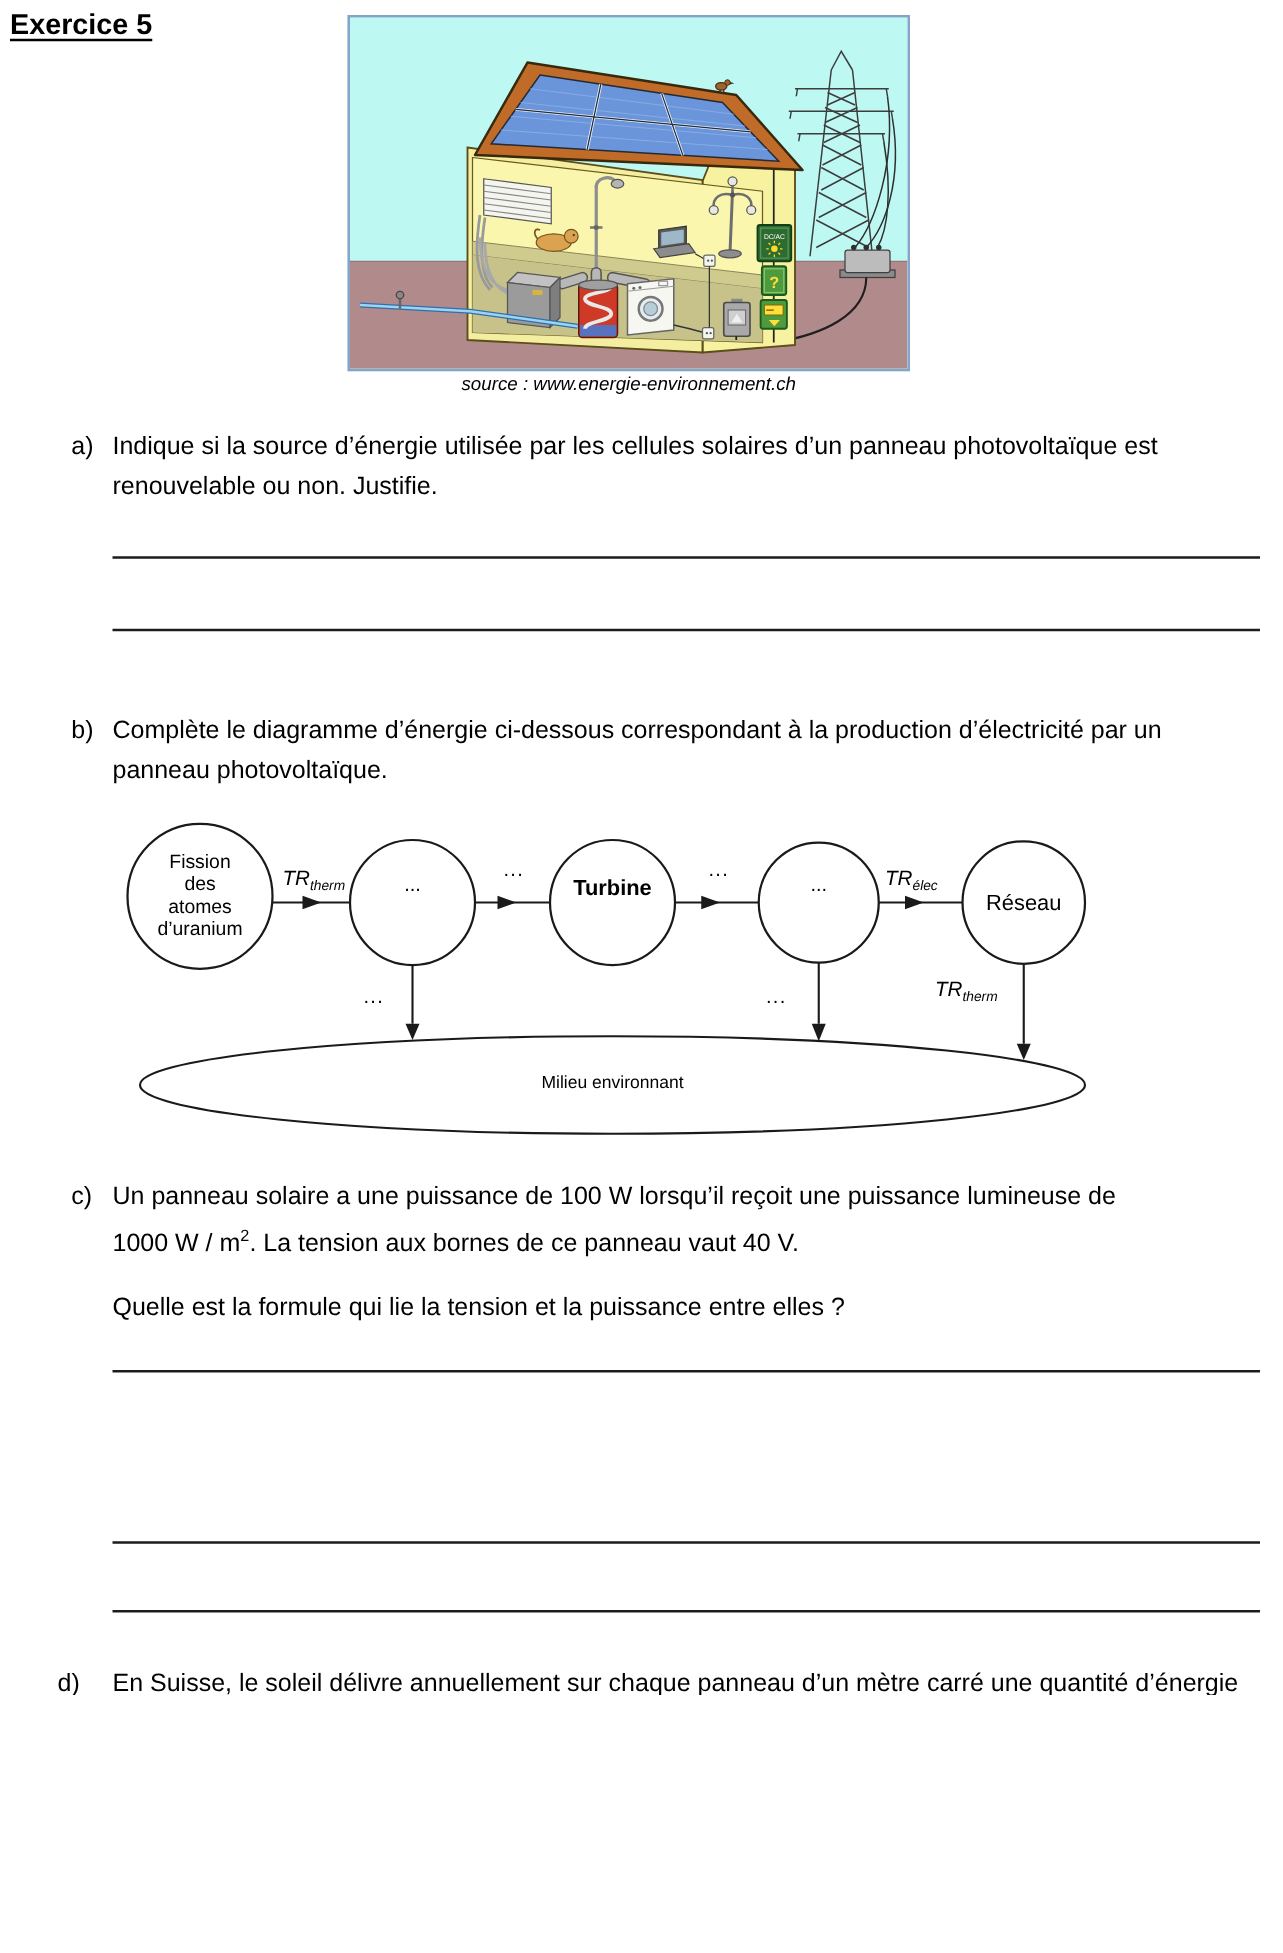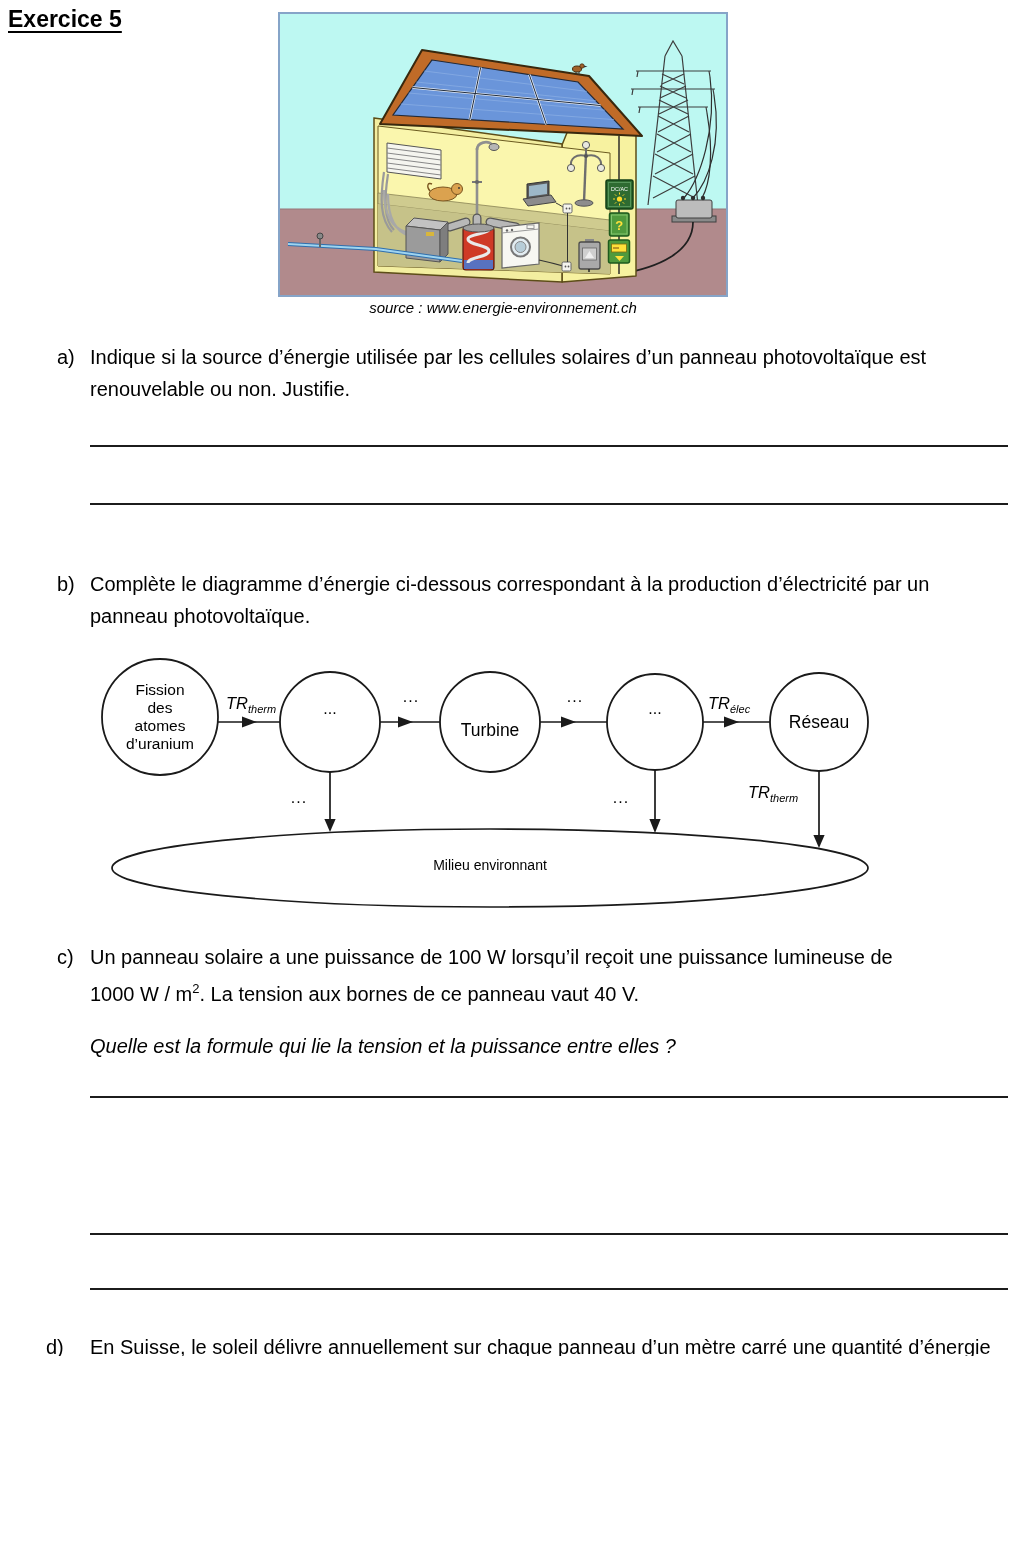--- a/index.html
+++ b/index.html
@@ -236,39 +236,39 @@
       <g fill="#ffffff" stroke="#1a1a1a" stroke-width="1.8">
         <circle cx="160" cy="62" r="58"></circle>
         <circle cx="330" cy="67" r="50"></circle>
         <circle cx="490" cy="67" r="50"></circle>
         <circle cx="655" cy="67" r="48"></circle>
         <circle cx="819" cy="67" r="49"></circle>
       </g>
     </svg>
     <div class="node-label" style="left:123px;top:26px;width:74px;">Fission des atomes d’uranium</div>
     <div class="node-label" style="left:310px;top:45px;width:40px;font-size:16px;">...</div>
-    <div class="node-label node-big" style="left:438px;top:64px;width:104px;">Turbine</div>
+    <div class="node-label node-big" style="left:438px;top:44px;width:104px;font-weight:bold;">Turbine</div>
     <div class="node-label" style="left:635px;top:45px;width:40px;font-size:16px;">...</div>
     <div class="node-label node-big" style="left:767px;top:56px;width:104px;">Réseau</div>
 
     <div class="tr-label" style="left:226px;top:38px;"><span>TR</span><span class="sub">therm</span></div>
     <div class="dots" style="left:396px;top:32px;width:30px;">...</div>
     <div class="dots" style="left:560px;top:32px;width:30px;">...</div>
     <div class="tr-label" style="left:708px;top:38px;"><span>TR</span><span class="sub">élec</span></div>
     <div class="dots" style="left:284px;top:133px;width:30px;">...</div>
     <div class="dots" style="left:606px;top:133px;width:30px;">...</div>
     <div class="tr-label" style="left:748px;top:127px;"><span>TR</span><span class="sub">therm</span></div>
     <div class="env-label">Milieu environnant</div>
   </div>
 
   <div class="q" style="left:57px;top:941px;">
     <span class="ql">c)</span>
     <div class="qt" style="max-width:850px;"><span>Un panneau solaire a une puissance de 100 W lorsqu’il reçoit une puissance lumineuse de 1000 W / m</span><sup>2</sup><span>. La tension aux bornes de ce panneau vaut 40 V.</span></div>
   </div>
-  <div class="sub-q" style="left:90px;top:1030px;max-width:900px;font-style:italic;">Quelle est la formule qui lie la tension et la puissance entre elles ?</div>
+  <div class="sub-q" style="left:90px;top:1030px;max-width:900px;">Quelle est la formule qui lie la tension et la puissance entre elles ?</div>
   <div class="aline" style="top:1096px;"></div>
   <div class="aline" style="top:1233px;"></div>
   <div class="aline" style="top:1288px;"></div>
 
   <div class="q qd" style="left:46px;top:1331px;">
     <span class="ql">d)</span>
     <div class="qt">
       <div style="max-width:920px;">En Suisse, le soleil délivre annuellement sur chaque panneau d’un mètre carré une quantité d’énergie moyenne de 1500 kWh.</div>
     </div>
   </div>

